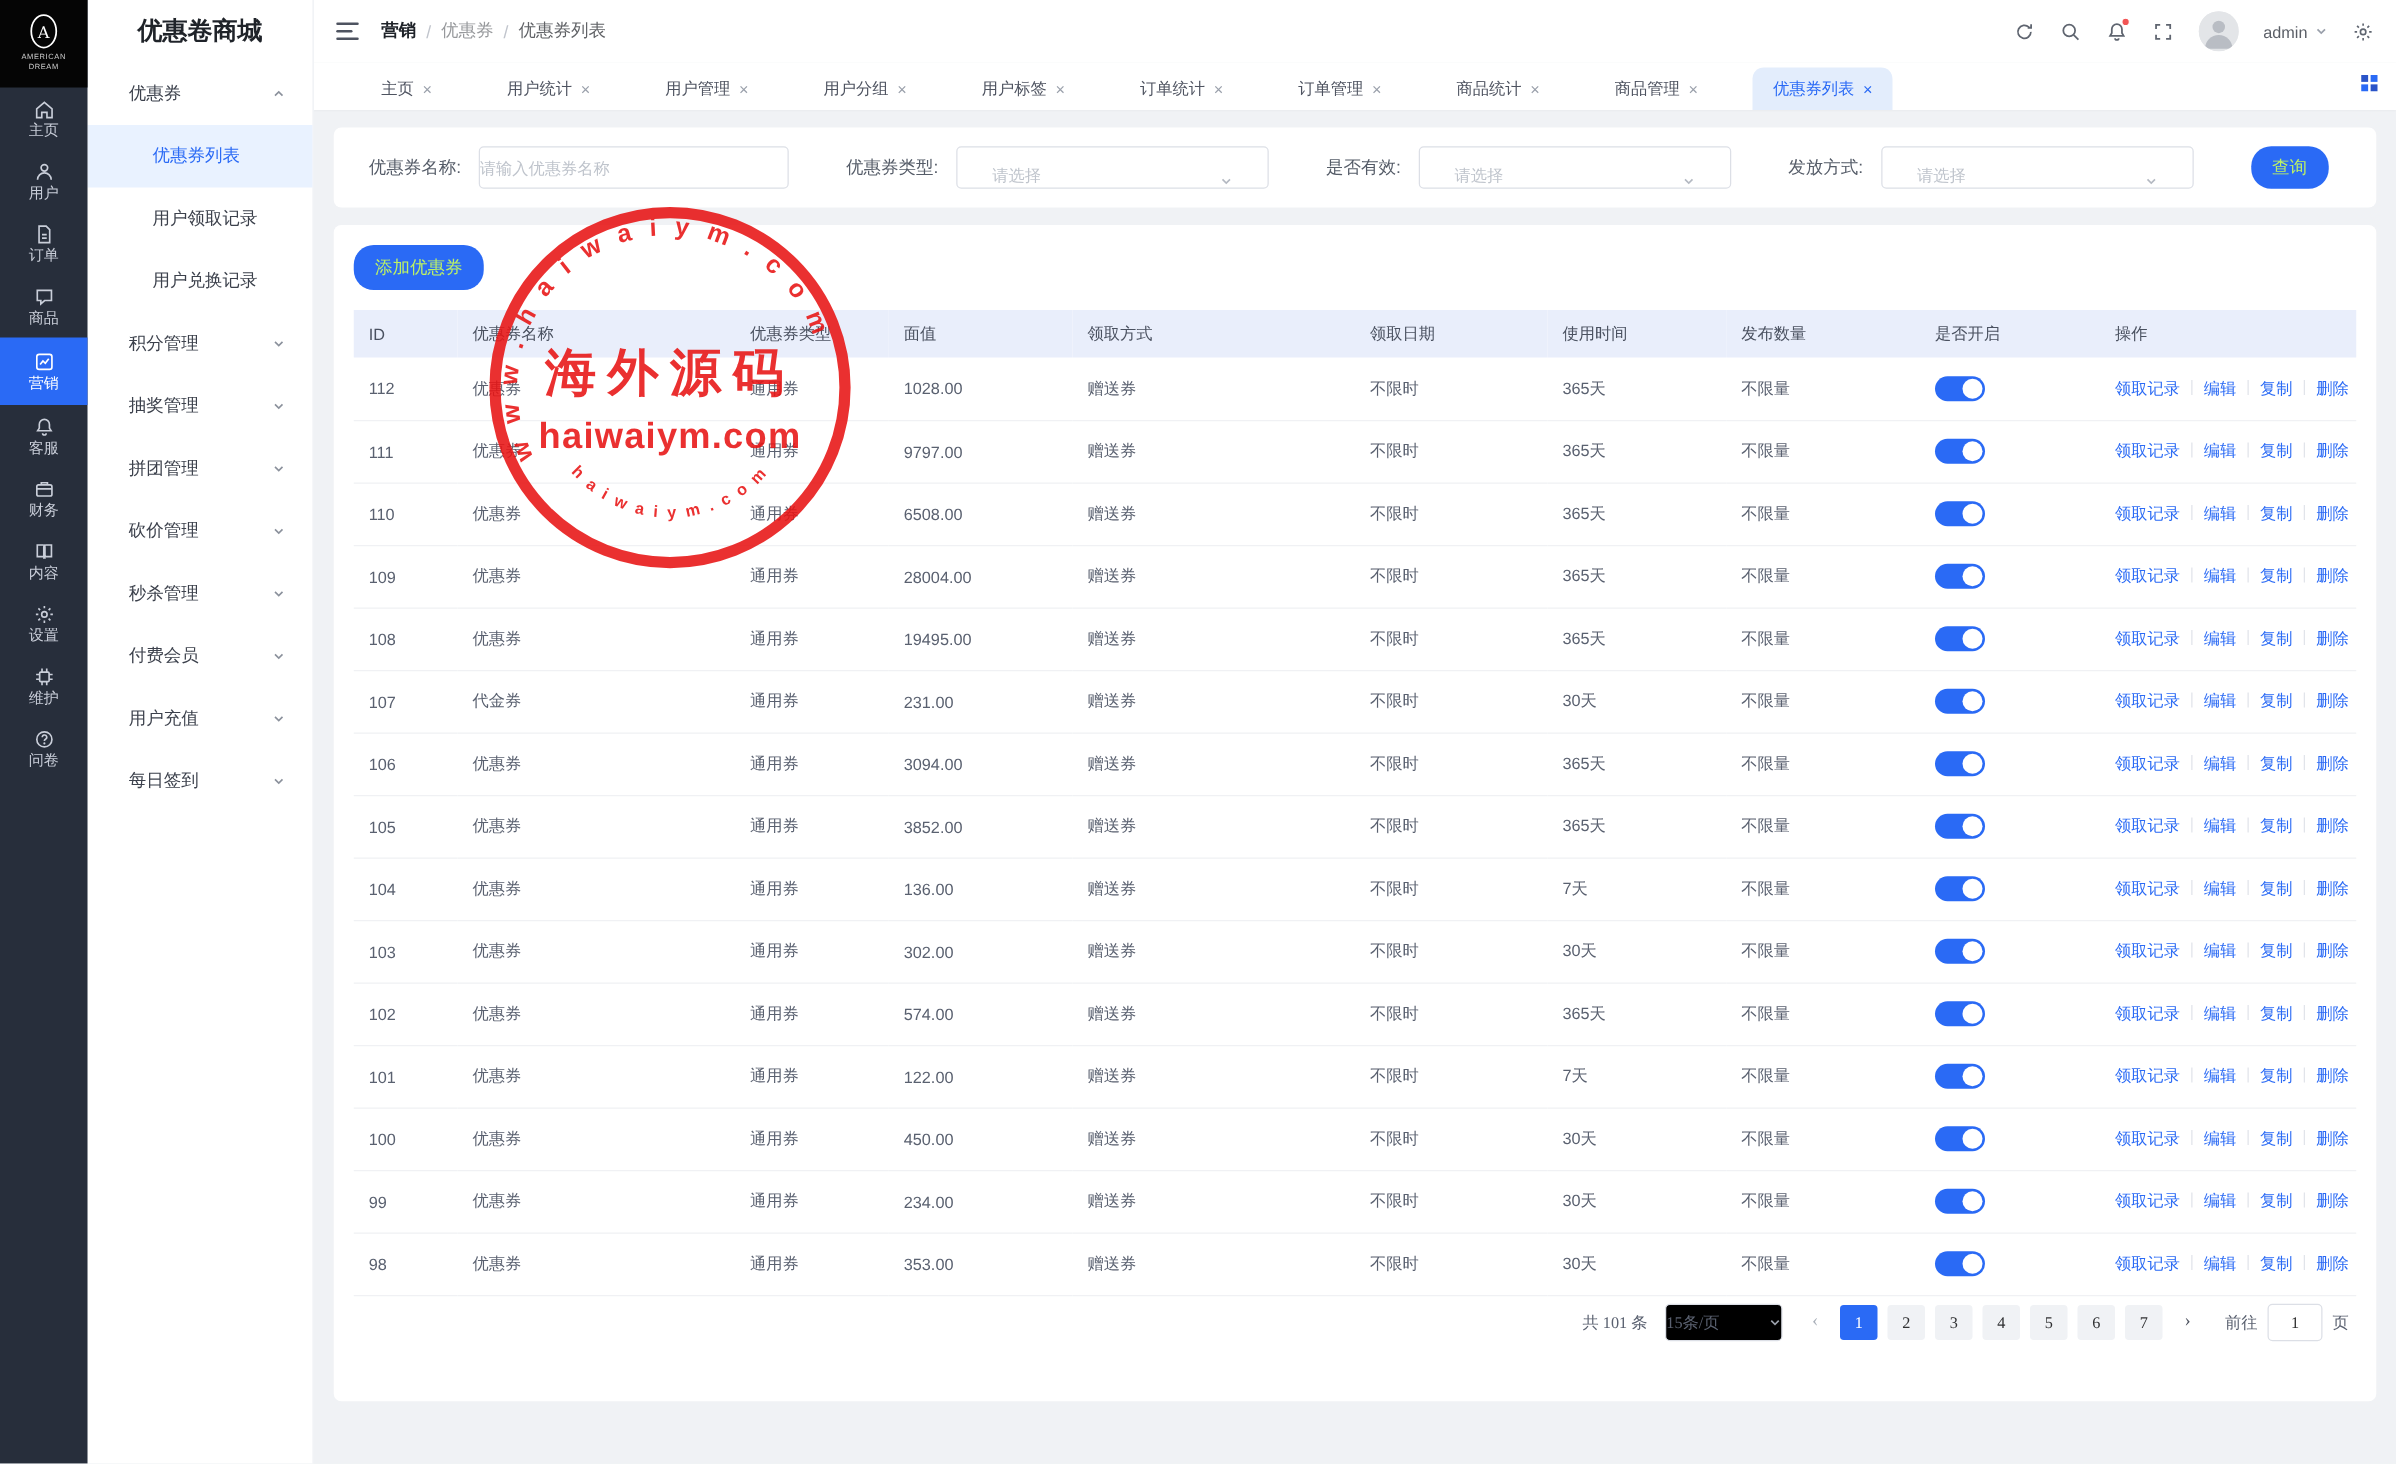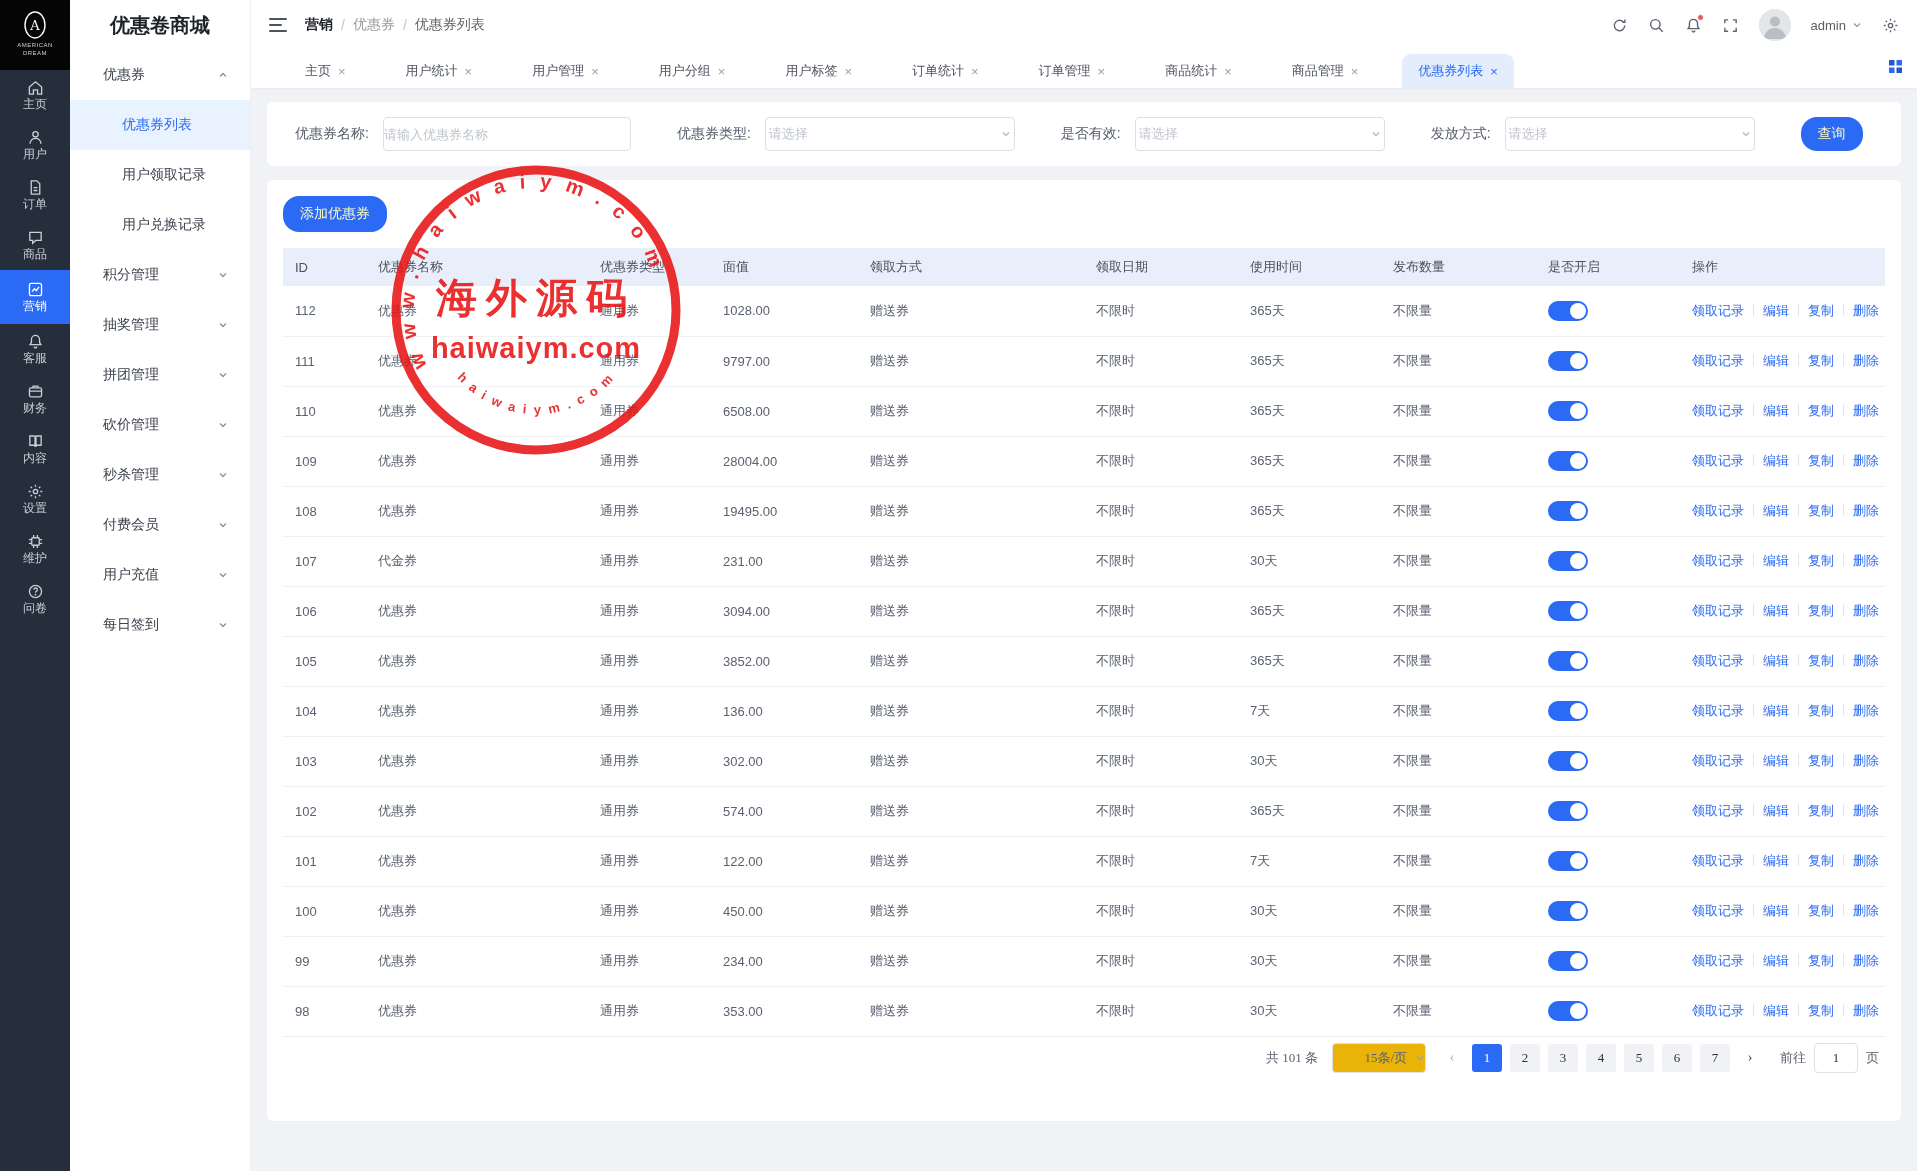--- a/index.html
+++ b/index.html
@@ -62,39 +62,39 @@
   .tab-grid{position:absolute;right:14px;top:9px;width:15px;height:15px;cursor:pointer;}
   .tab-grid svg{width:15px;height:15px;display:block;}
 
   
   .content{flex:1;padding:14px 16px 50px 16px;overflow:hidden;display:flex;flex-direction:column;}
   .filter-card{background:#fff;border-radius:6px;height:64px;display:flex;align-items:center;padding:0 28px;flex:0 0 64px;gap:24px;}
   .fgroup{display:flex;align-items:center;margin-right:22px;}
   .flabel{font-size:14px;color:#555c68;margin-right:14px;white-space:nowrap;}
   .finput{width:248px;height:34px;border:1px solid var(--border);border-radius:4px;padding:0 0;font-size:13px;color:#333;outline:none;font-family:inherit;}
   .finput::placeholder{color:#bfc4cc;}
-  .fselect{width:250px;height:34px;border:1px solid var(--border);border-radius:4px;display:flex;align-items:center;padding:0 3px;cursor:pointer;background:#fff;}
+  .fselect{width:250px;height:34px;border:1px solid var(--border);border-radius:4px;display:flex;align-items:flex-end;padding:0 28px;cursor:pointer;background:#fff;}
   .fselect .ph{flex:1;font-size:13px;color:#bfc4cc;}
   .fselect .chev-sm{margin-left:6px;}
-  .btn-primary{background:var(--accent);color:#fef9c3;border:none;border-radius:16px;height:34px;padding:4px 17px;font-size:14px;cursor:pointer;font-family:inherit;}
+  .btn-primary{background:var(--accent);color:#bef264;border:none;border-radius:16px;height:34px;padding:4px 17px;font-size:14px;cursor:pointer;font-family:inherit;}
 
   .table-card{background:#fff;border-radius:6px;margin-top:14px;flex:1;padding:16px 16px 14px 16px;display:flex;flex-direction:column;}
   .add-btn{align-self:flex-start;height:36px;margin-bottom:16px;}
   table{width:100%;border-collapse:collapse;table-layout:fixed;}
   thead th{background:var(--header-bg);height:38px;font-size:13px;font-weight:normal;color:#4a5160;text-align:left;padding-left:12px;}
   tbody td{height:50px;border-bottom:1px solid #f0f1f4;font-size:13px;color:var(--txt);padding-left:12px;}
   .toggle{width:40px;height:20px;border-radius:10px;background:var(--accent);position:relative;cursor:pointer;}
   .toggle .knob{position:absolute;right:2px;top:2px;width:16px;height:16px;border-radius:50%;background:#fff;}
   .act-link{color:var(--accent);cursor:pointer;white-space:nowrap;}
   .act-sep{display:inline-block;width:1px;height:12px;background:#e1e4ea;margin:0 9px;vertical-align:-1px;}
 
   
   .pagination{margin-top:6px;display:flex;align-items:center;justify-content:flex-end;gap:8px;font-size:13px;color:#5a6170;padding-right:6px;font-family:Liberation Serif, serif;}
   .pg-total{margin-right:6px;}
-  .size-select{width:94px;height:30px;border:1px solid var(--border);border-radius:4px;display:flex;align-items:center;justify-content:flex-end;gap:8px;cursor:pointer;color:#5a6170;background:#eab308;margin-right:6px;}
+  .size-select{width:94px;height:30px;border:1px solid var(--border);border-radius:4px;display:flex;align-items:center;justify-content:space-between;gap:8px;cursor:pointer;color:#5a6170;background:#000000;margin-right:6px;}
   .pg-arrow{width:24px;text-align:center;color:#aab0ba;font-size:15px;cursor:pointer;}
   .pg-arrow.next{color:#4e5360;}
   .pg-btn{min-width:30px;height:28px;border-radius:3px;background:#f0f2f5;color:#303133;display:flex;align-items:center;justify-content:center;font-size:13px;cursor:pointer;padding:0 4px;}
   .pg-btn.active{background:var(--accent);color:#fff;}
   .goto-label{margin-left:10px;}
   .goto-input{width:44px;height:30px;border:1px solid var(--border);border-radius:4px;text-align:center;font-size:13px;color:#333;outline:none;font-family:inherit;}
 
   
   .watermark{position:absolute;left:386px;top:160px;width:300px;height:300px;z-index:50;pointer-events:none;opacity:.88;}
 </style>

